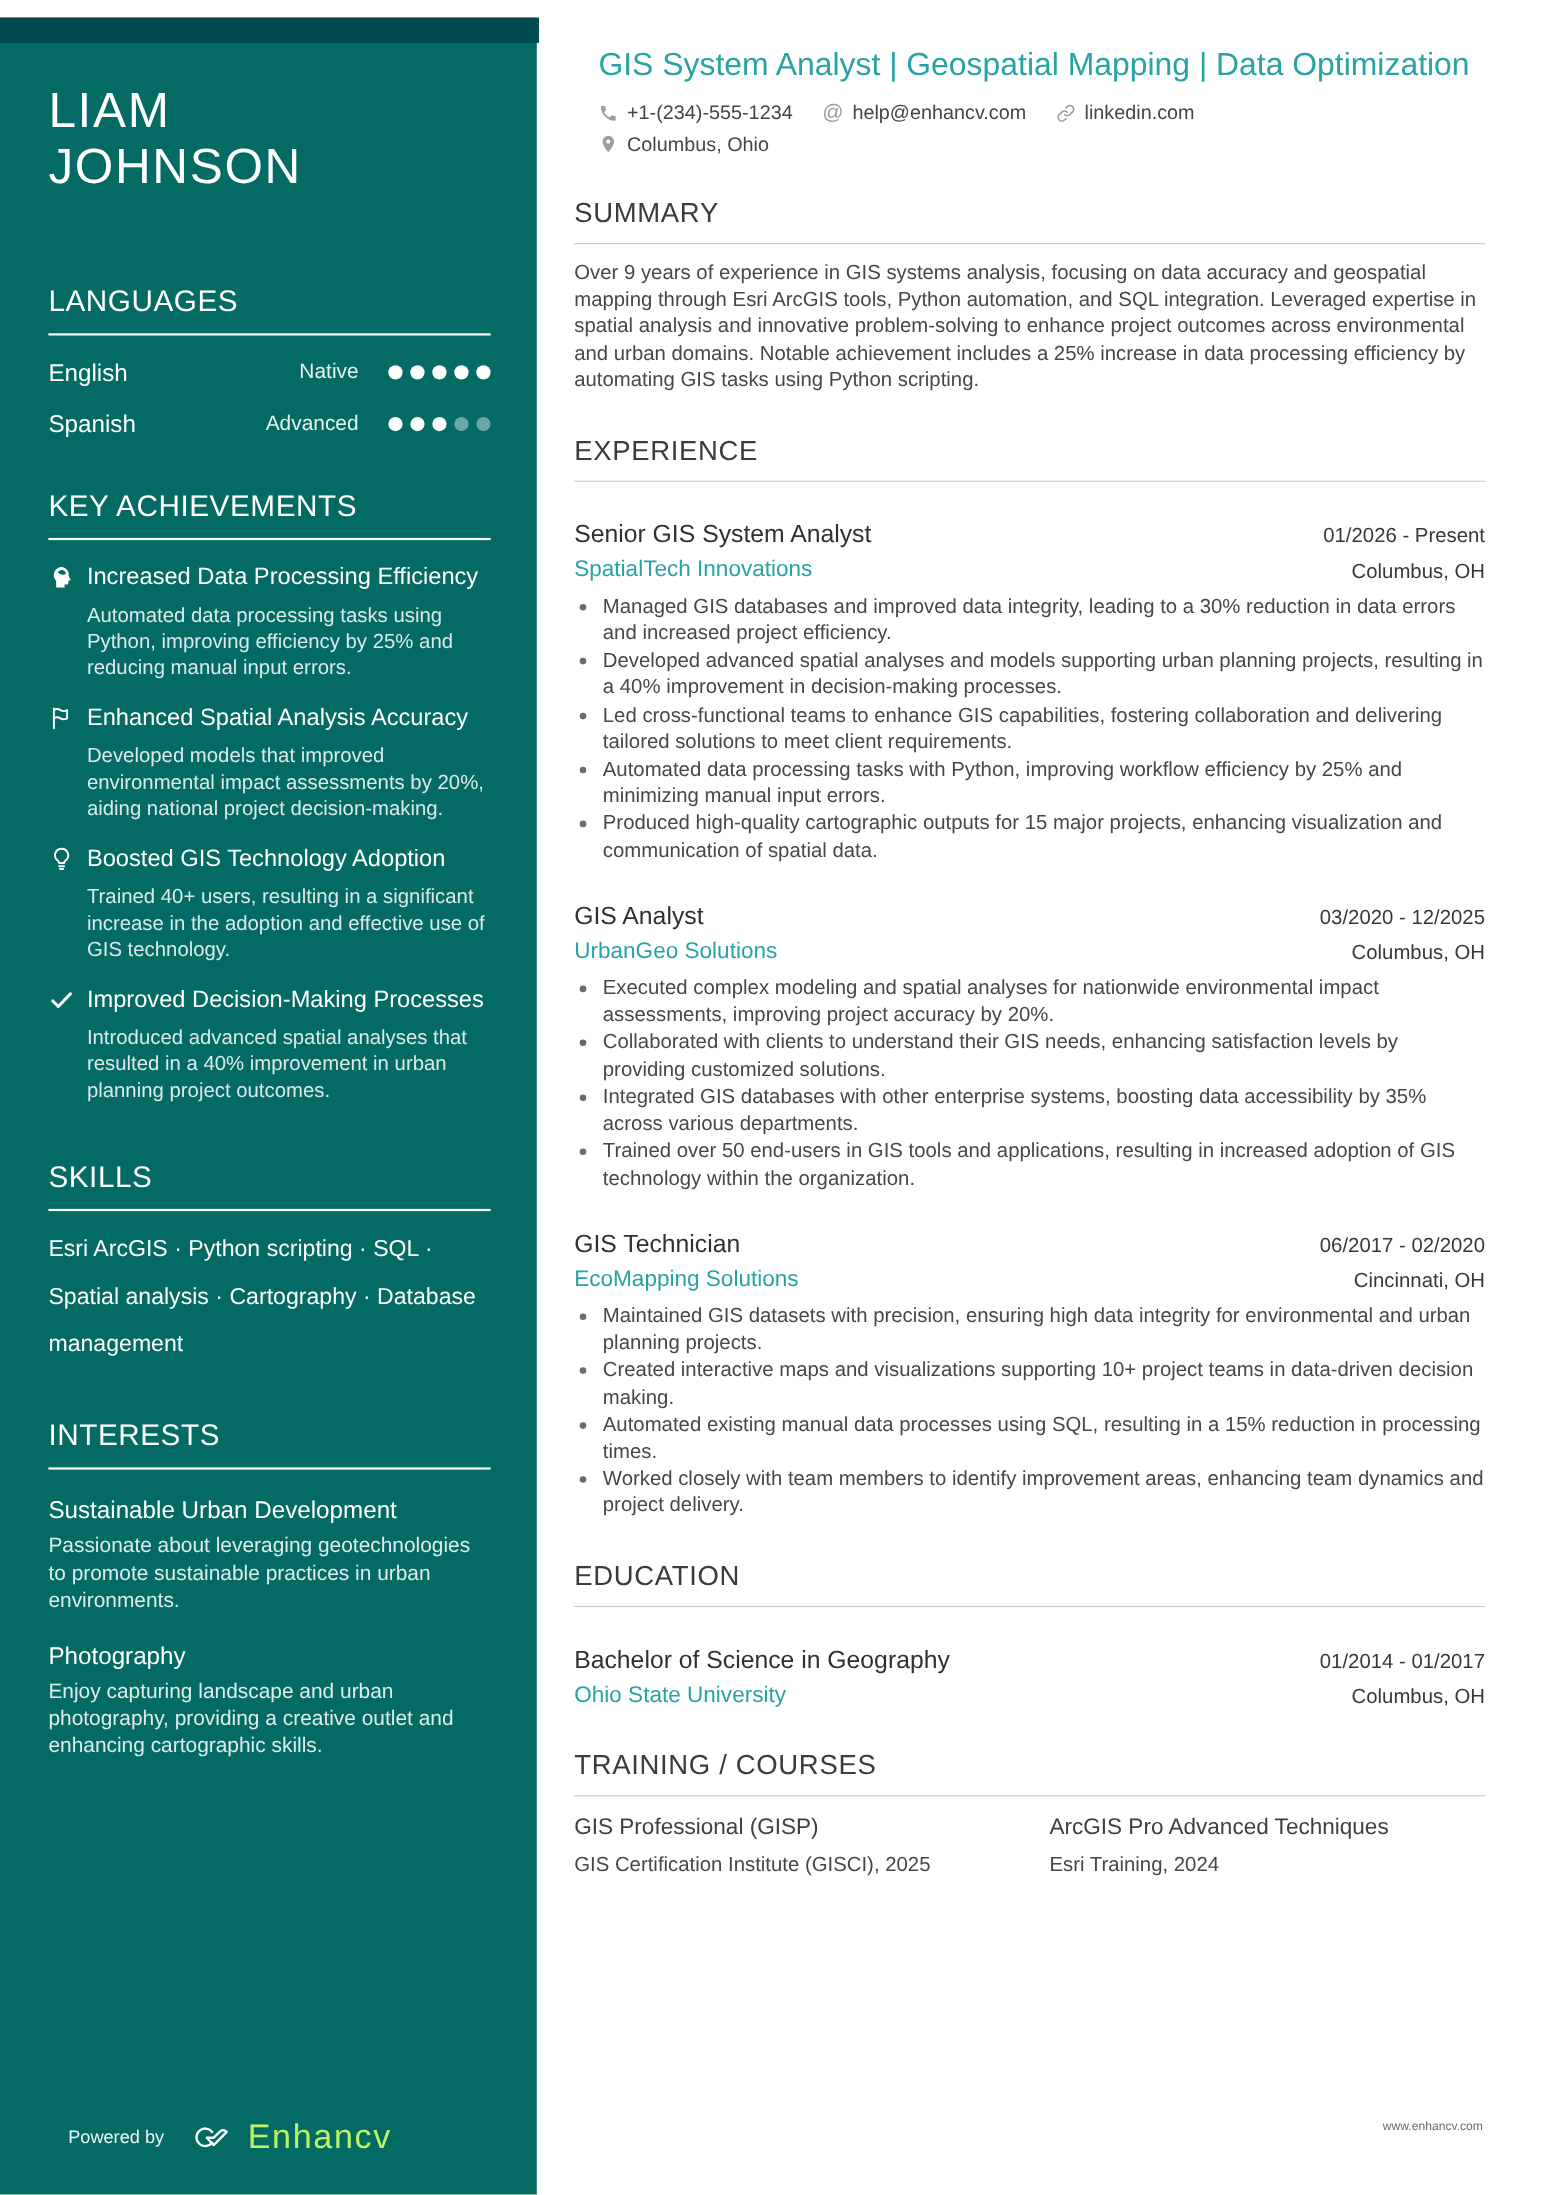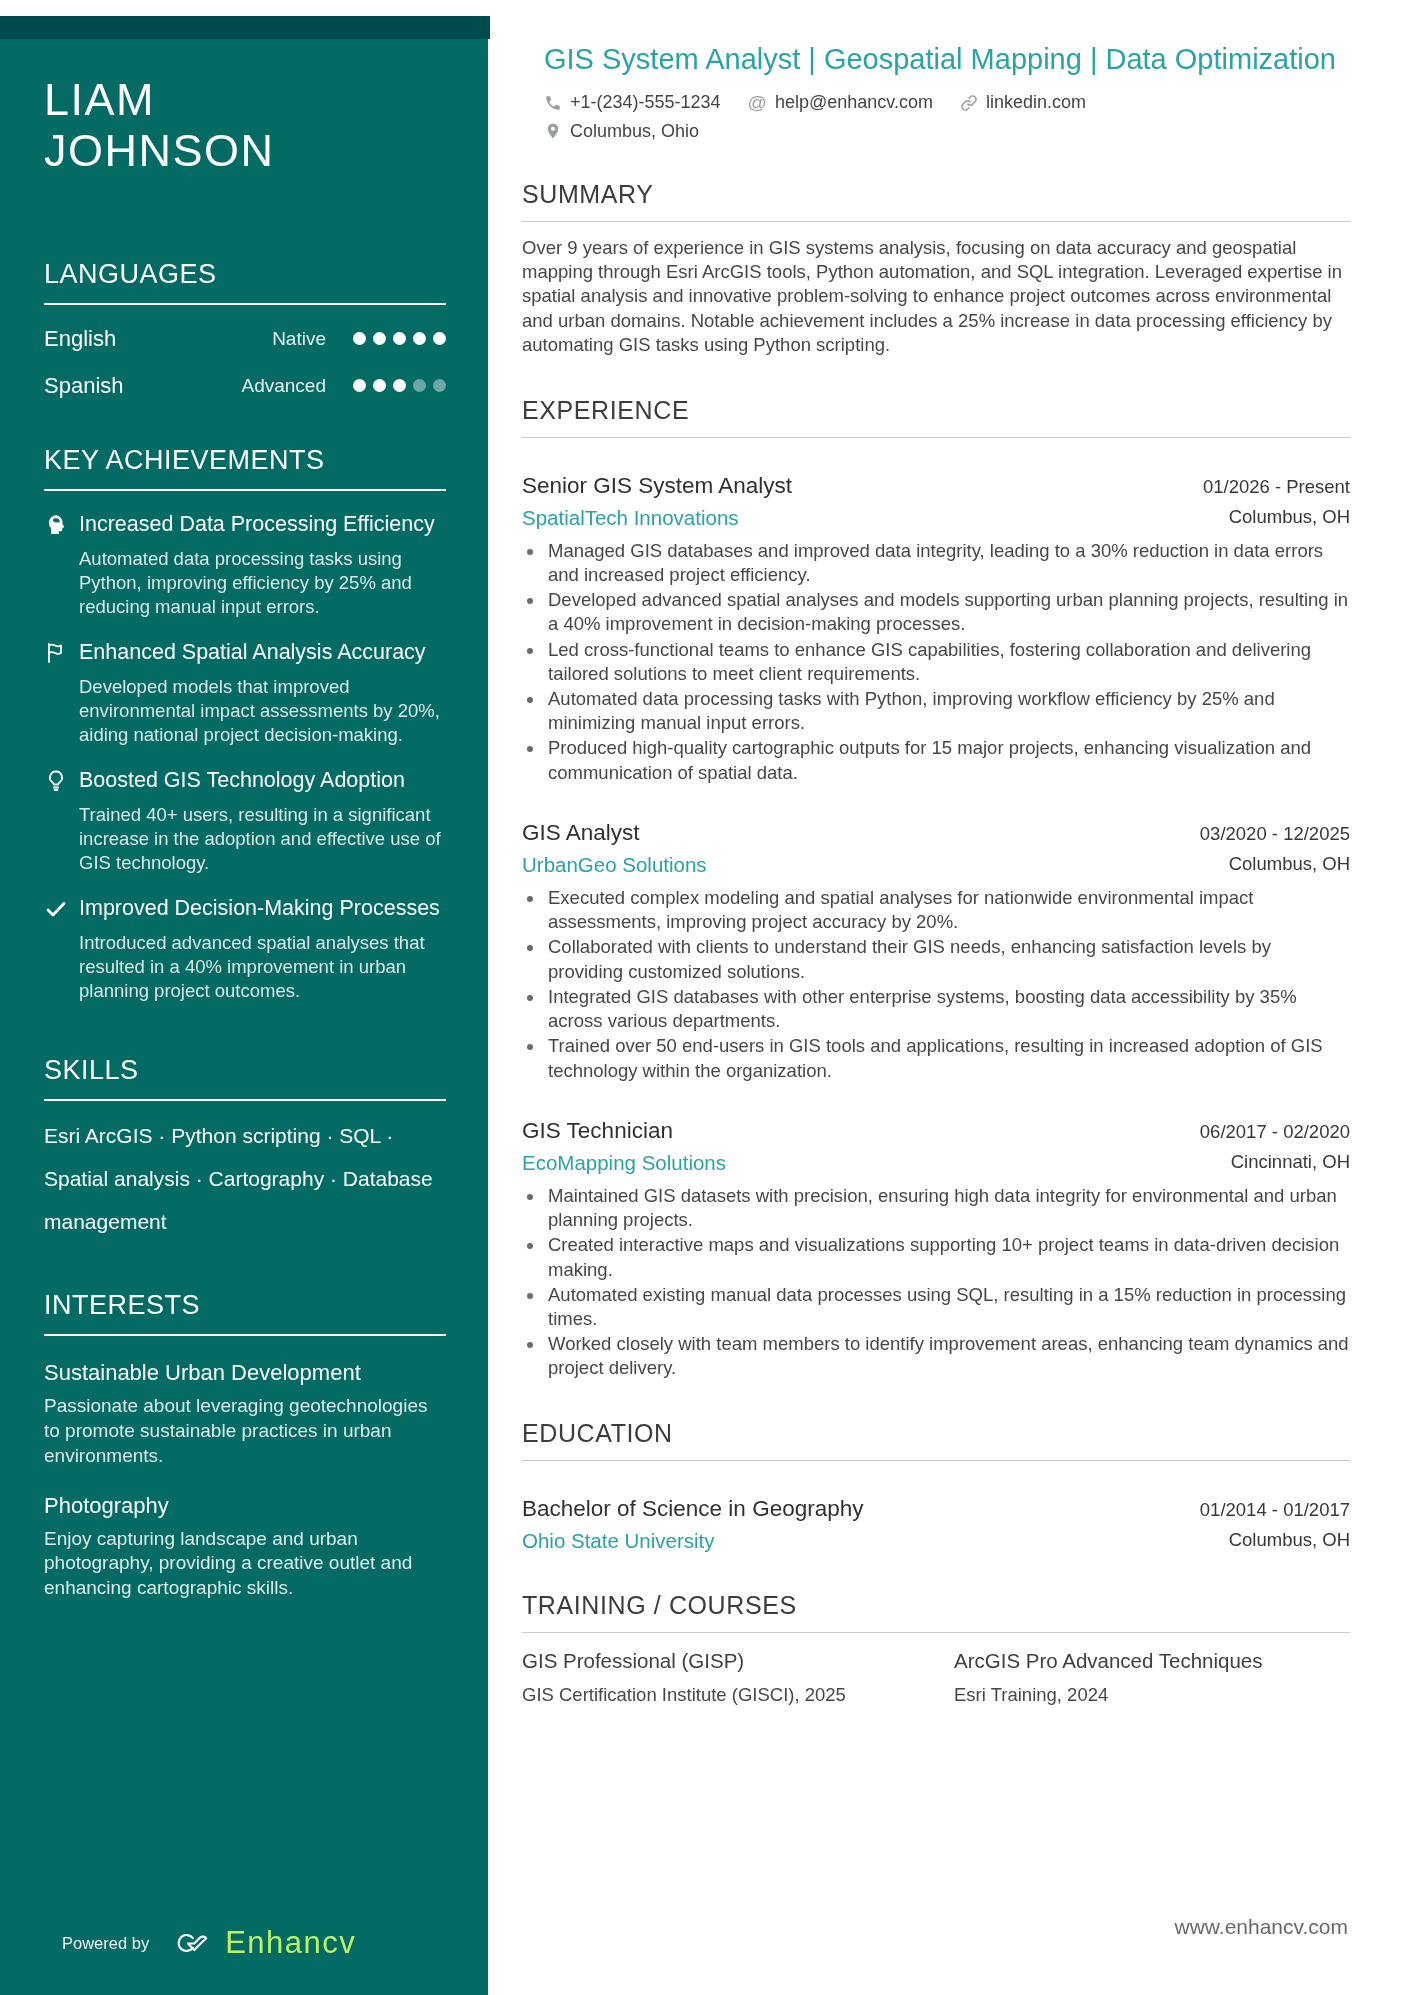--- a/index.html
+++ b/index.html
@@ -58,31 +58,31 @@
   .section { margin-top:38px; }
   .main-heading {
     font-size:25px; font-weight:500; letter-spacing:.6px; color:#3C3C3C;
     padding-bottom:12px; border-bottom:1px solid #C9C9C9;
   }
   .summary-text { margin-top:14px; font-size:18.5px; line-height:1.32; color:#474747; }
   .job { margin-top:15px; }
   .row-split { display:flex; justify-content:space-between; align-items:baseline; }
   .job-title { font-size:22.5px; font-weight:500; color:#303030;margin-top:20px; }
   .job-dates { font-size:18.5px; color:#383838; white-space:nowrap; }
-  .row-sub { display:flex; justify-content:space-between; align-items:flex-start; margin-top:7px;gap:18px; }
+  .row-sub { display:flex; justify-content:space-between; align-items:flex-end; margin-top:7px;gap:18px; }
   .company { font-size:20.5px; font-weight:500; color:#29A3A3; }
   .job-loc { font-size:18.5px; color:#383838; white-space:nowrap; }
   ul.bullets { margin-top:9px; padding-left:23px; }
   ul.bullets li { font-size:18.5px; line-height:1.31; color:#474747; padding-left:3px; margin-bottom:1px; }
   ul.bullets li::marker { color:#6b6b6b; }
   .edu-block { margin-top:15px; }
   .training-grid { display:grid; grid-template-columns:1fr 1fr; column-gap:36px; margin-top:16px; }
   .course-title { font-size:20.5px; font-weight:500; color:#404040; }
   .course-sub { font-size:18.5px; color:#474747; margin-top:11px; }
-  .site-url { position:absolute; right:62px; bottom:56px; font-size:21px; color:#66696b; }
+  .site-url { position:absolute; right:62px; bottom:56px; font-size:11px; color:#66696b; }
 </style>
 </head>
 <body>
 
 <aside class="sidebar">
   <div class="topbar"></div>
   <div class="side-content">
     <div class="name">
       <div>LIAM</div>
       <div>JOHNSON</div>

